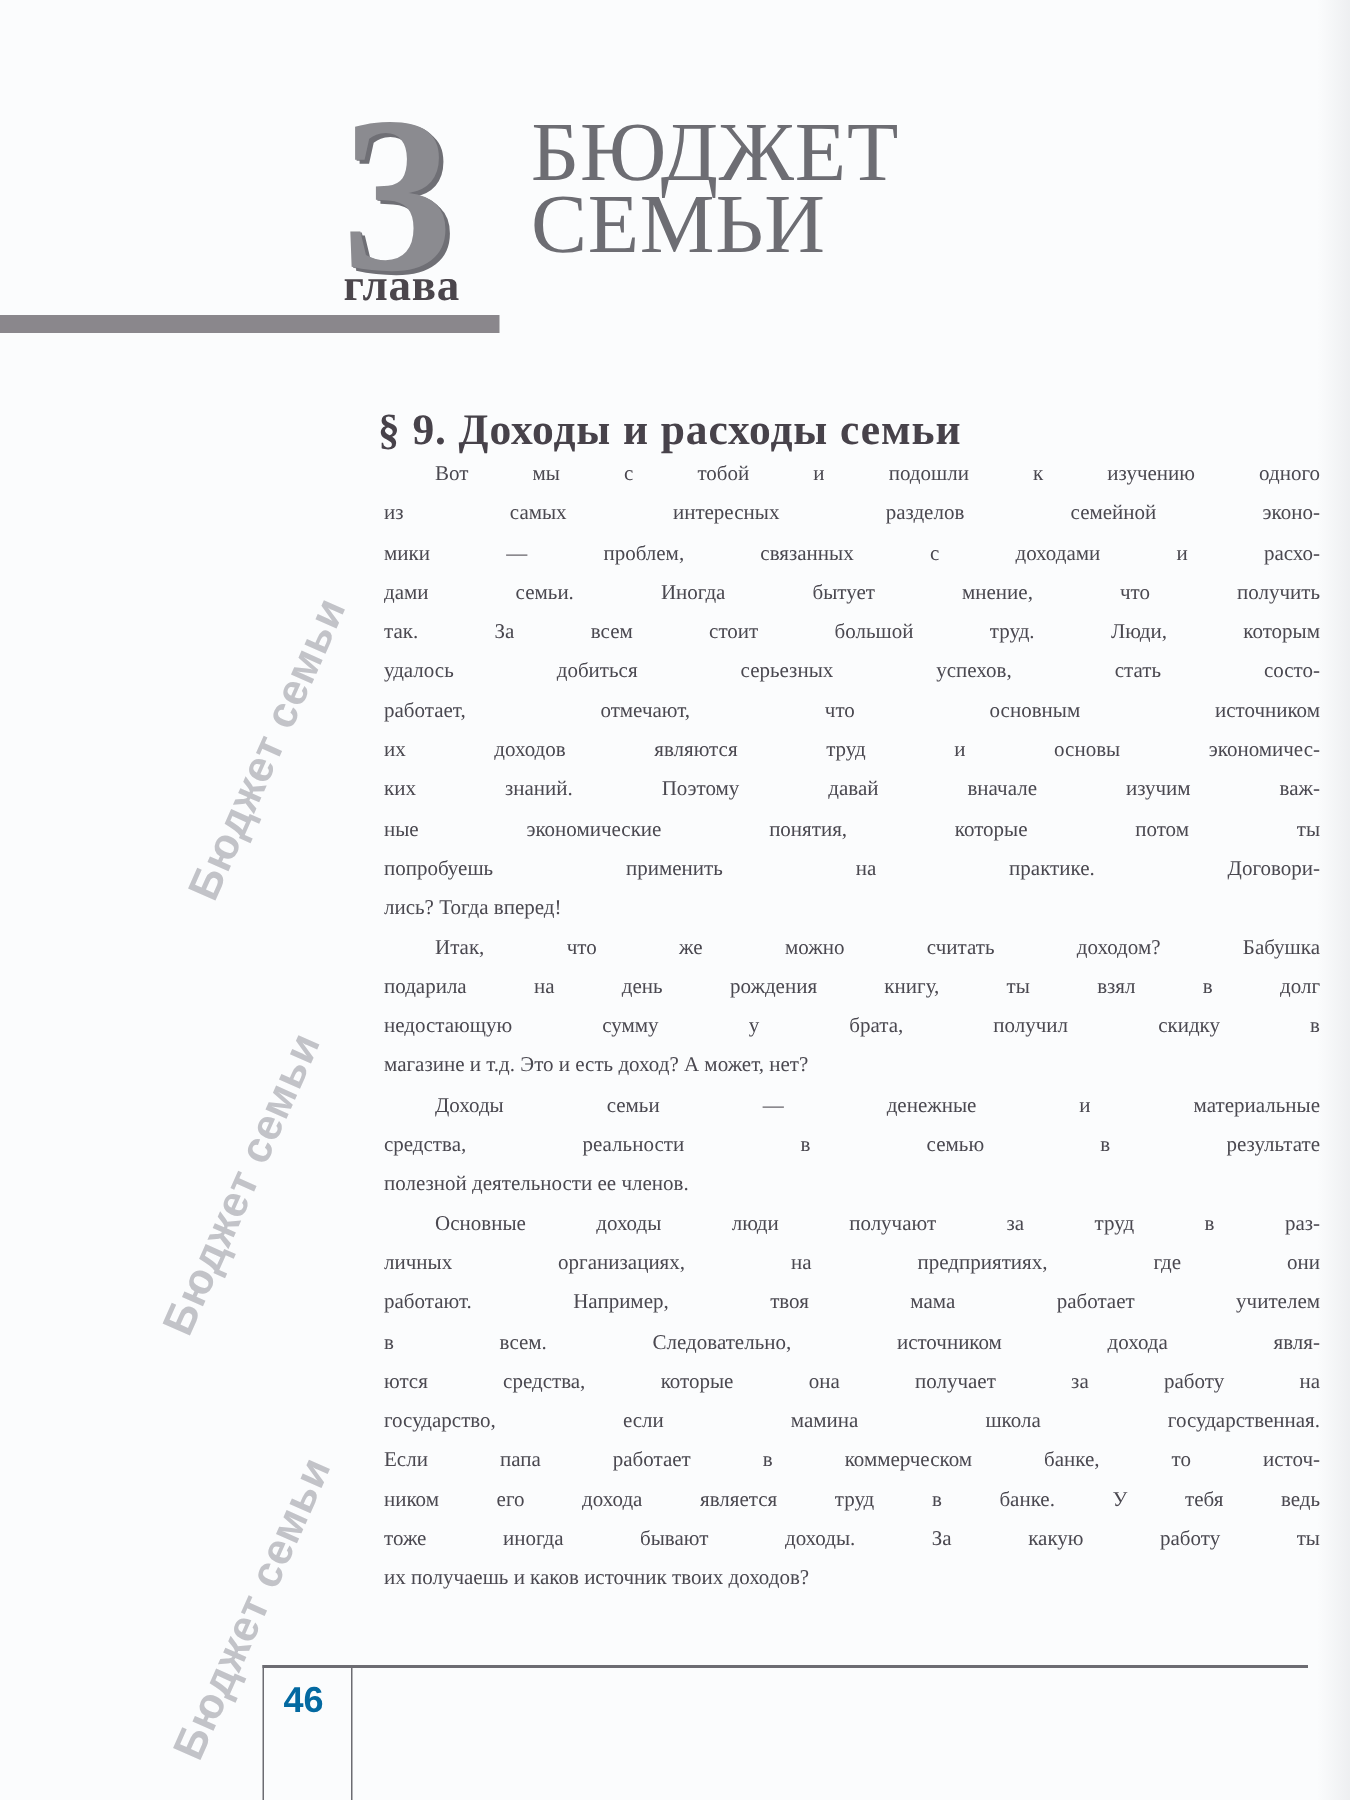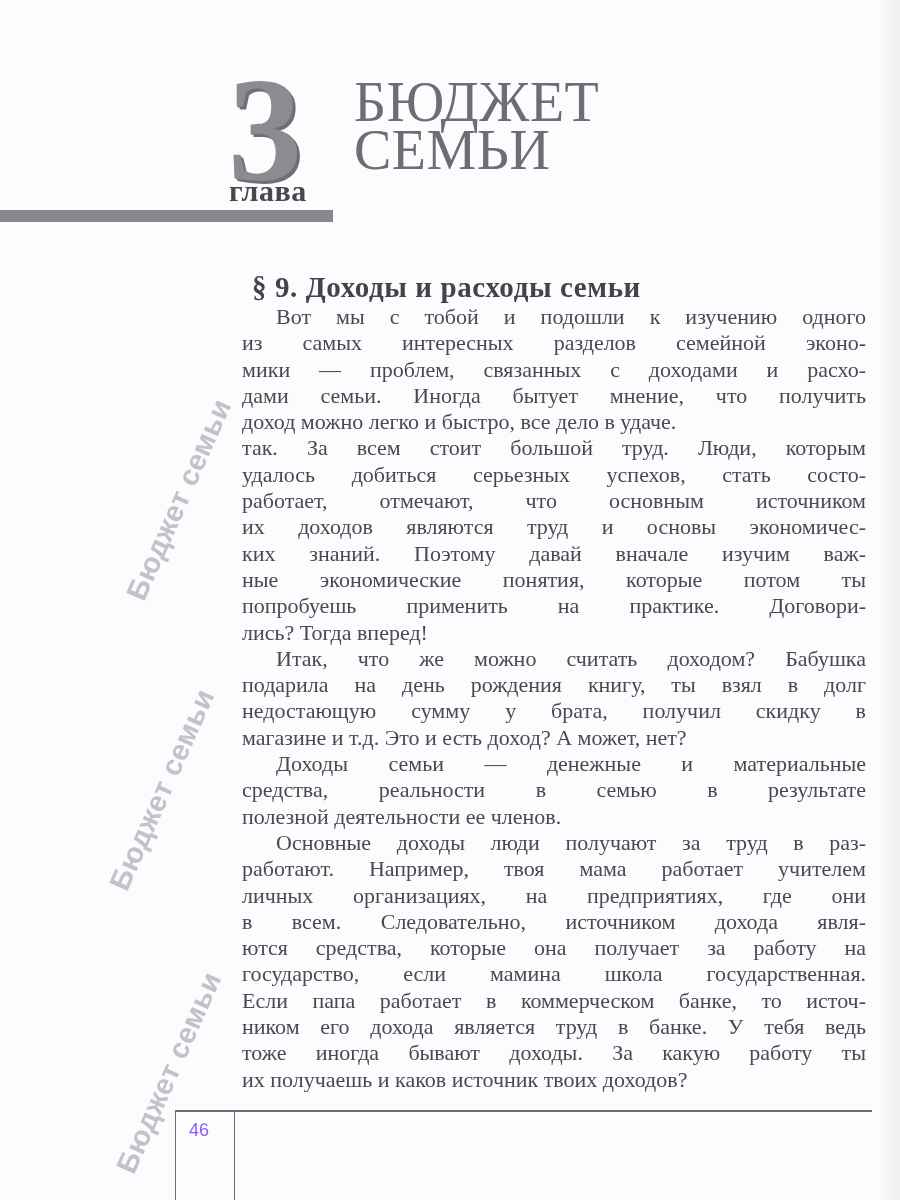--- a/index.html
+++ b/index.html
@@ -77,25 +77,25 @@
     line-height: 34px;
     color: #47424a;
     white-space: nowrap;
     letter-spacing: 0.6px;
     margin-top: 26px;
   }
 
   
   .body-text {
     position: absolute;
-    left: 242px;
+    left: 256px;
     top: 304px;
     width: 624px;
     font-family: "Liberation Serif", "DejaVu Serif", serif;
-    font-size: 22px;
+    font-size: 14px;
     line-height: 26.3px;
     color: #4a4850;
   }
   .line {
     display: block;
     white-space: nowrap;
     text-align: justify;
     text-align-last: justify;
     height: 26.3px;
   }
@@ -137,23 +137,23 @@
     top: 1110px;
     width: 1px;
     height: 90px;
     background: #6c6c72;
   }
   .page-number {
     position: absolute;
     left: 189px;
     top: 1120px;
     font-family: "Liberation Sans", "DejaVu Sans", sans-serif;
-    font-weight: normal;
-    font-size: 18px;
-    color: #8b5cf6;
+    font-weight: bold;
+    font-size: 24px;
+    color: #0369a1;
   }
 </style>
 </head>
 <body>
 
 <div class="page-shade"></div>
 
 <div class="chapter-number">3</div>
 <div class="chapter-word">глава</div>
 <div class="chapter-title">
@@ -162,39 +162,38 @@
 </div>
 <div class="chapter-bar"></div>
 
 <div class="section-heading">§ 9. Доходы и расходы семьи</div>
 
 <div class="body-text" id="body-text">
     <span class="line indent">Вот мы с тобой и подошли к изучению одного</span>
     <span class="line">из самых интересных разделов семейной эконо-</span>
     <span class="line">мики — проблем, связанных с доходами и расхо-</span>
     <span class="line">дами семьи. Иногда бытует мнение, что получить</span>
-    <span class="line last">доход можно легко и быстро, все дело в удаче.</span>
     <span class="line">так. За всем стоит большой труд. Люди, которым</span>
     <span class="line">удалось добиться серьезных успехов, стать состо-</span>
     <span class="line">работает, отмечают, что основным источником</span>
     <span class="line">их доходов являются труд и основы экономичес-</span>
     <span class="line">ких знаний. Поэтому давай вначале изучим важ-</span>
     <span class="line">ные экономические понятия, которые потом ты</span>
     <span class="line">попробуешь применить на практике. Договори-</span>
     <span class="line last">лись? Тогда вперед!</span>
     <span class="line indent">Итак, что же можно считать доходом? Бабушка</span>
     <span class="line">подарила на день рождения книгу, ты взял в долг</span>
     <span class="line">недостающую сумму у брата, получил скидку в</span>
     <span class="line last">магазине и т.д. Это и есть доход? А может, нет?</span>
     <span class="line indent">Доходы семьи — денежные и материальные</span>
     <span class="line">средства, реальности в семью в результате</span>
     <span class="line last">полезной деятельности ее членов.</span>
     <span class="line indent">Основные доходы люди получают за труд в раз-</span>
+    <span class="line">личных организациях, на предприятиях, где они</span>
     <span class="line">работают. Например, твоя мама работает учителем</span>
-    <span class="line">личных организациях, на предприятиях, где они</span>
     <span class="line">в всем. Следовательно, источником дохода явля-</span>
     <span class="line">ются средства, которые она получает за работу на</span>
     <span class="line">государство, если мамина школа государственная.</span>
     <span class="line">Если папа работает в коммерческом банке, то источ-</span>
     <span class="line">ником его дохода является труд в банке. У тебя ведь</span>
     <span class="line">тоже иногда бывают доходы. За какую работу ты</span>
     <span class="line last">их получаешь и каков источник твоих доходов?</span>
   </div>
 
 <div class="side-text" style="left:120px; top:592px; transform: rotate(-66deg);">Бюджет семьи</div>

